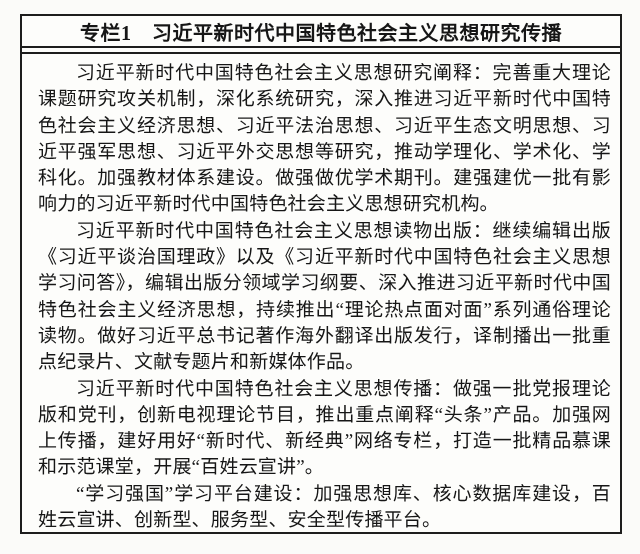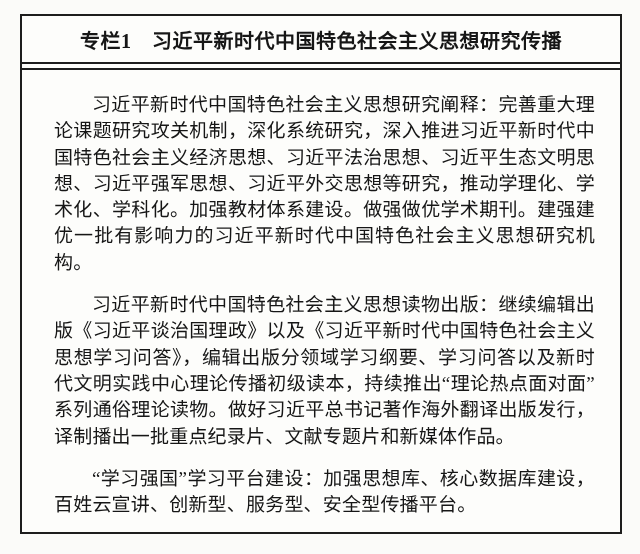--- a/index.html
+++ b/index.html
@@ -20,21 +20,21 @@
     left: 20px;
     top: 14px;
     width: 602px;
     height: 520px;
     box-sizing: border-box;
     border: 2px solid #1d1d1d;
     background: #fdfdfb;
   }
   .panel-header {
     box-sizing: border-box;
-    height: 48px;
+    height: 32px;
     border-bottom: 2px solid #1d1d1d;
     display: flex;
     align-items: center;
     justify-content: center;
     font-size: 20px;
     font-weight: 700;
     letter-spacing: 0.5px;
     white-space: nowrap;
   }
   .separator {
@@ -43,28 +43,29 @@
   }
   .panel-body {
     box-sizing: border-box;
     padding: 6px 9px 0 16px;
     font-size: 19px;
     line-height: 26.3px;
     text-align: justify;
     letter-spacing: 0.2px;
   }
   .panel-body p {
-    margin: 16px;
+    margin: 0;
     text-indent: 2em;
   }
 </style>
 </head>
 <body>
 
 <div class="panel">
   <div class="panel-header">专栏1　习近平新时代中国特色社会主义思想研究传播</div>
   <div class="separator"></div>
   <div class="panel-body">
     <p>习近平新时代中国特色社会主义思想研究阐释：完善重大理论课题研究攻关机制，深化系统研究，深入推进习近平新时代中国特色社会主义经济思想、习近平法治思想、习近平生态文明思想、习近平强军思想、习近平外交思想等研究，推动学理化、学术化、学科化。加强教材体系建设。做强做优学术期刊。建强建优一批有影响力的习近平新时代中国特色社会主义思想研究机构。</p>
-    <p>习近平新时代中国特色社会主义思想读物出版：继续编辑出版《习近平谈治国理政》以及《习近平新时代中国特色社会主义思想学习问答》，编辑出版分领域学习纲要、学习问答以及新时代文明实践中心理论传播初级读本，持续推出“理论热点面对面”系列通俗理论读物。做好习近平总书记著作海外翻译出版发行，译制播出一批重点纪录片、文献专题片和新媒体作品。</p>
+    <p>习近平新时代中国特色社会主义思想读物出版：继续编辑出版《习近平谈治国理政》以及《习近平新时代中国特色社会主义思想学习问答》，编辑出版分领域学习纲要、深入推进习近平新时代中国特色社会主义经济思想，持续推出“理论热点面对面”系列通俗理论读物。做好习近平总书记著作海外翻译出版发行，译制播出一批重点纪录片、文献专题片和新媒体作品。</p>
+    <p>习近平新时代中国特色社会主义思想传播：做强一批党报理论版和党刊，创新电视理论节目，推出重点阐释“头条”产品。加强网上传播，建好用好“新时代、新经典”网络专栏，打造一批精品慕课和示范课堂，开展“百姓云宣讲”。</p>
     <p>“学习强国”学习平台建设：加强思想库、核心数据库建设，百姓云宣讲、创新型、服务型、安全型传播平台。</p>
   </div>
 </div>
 
 </body></html>

